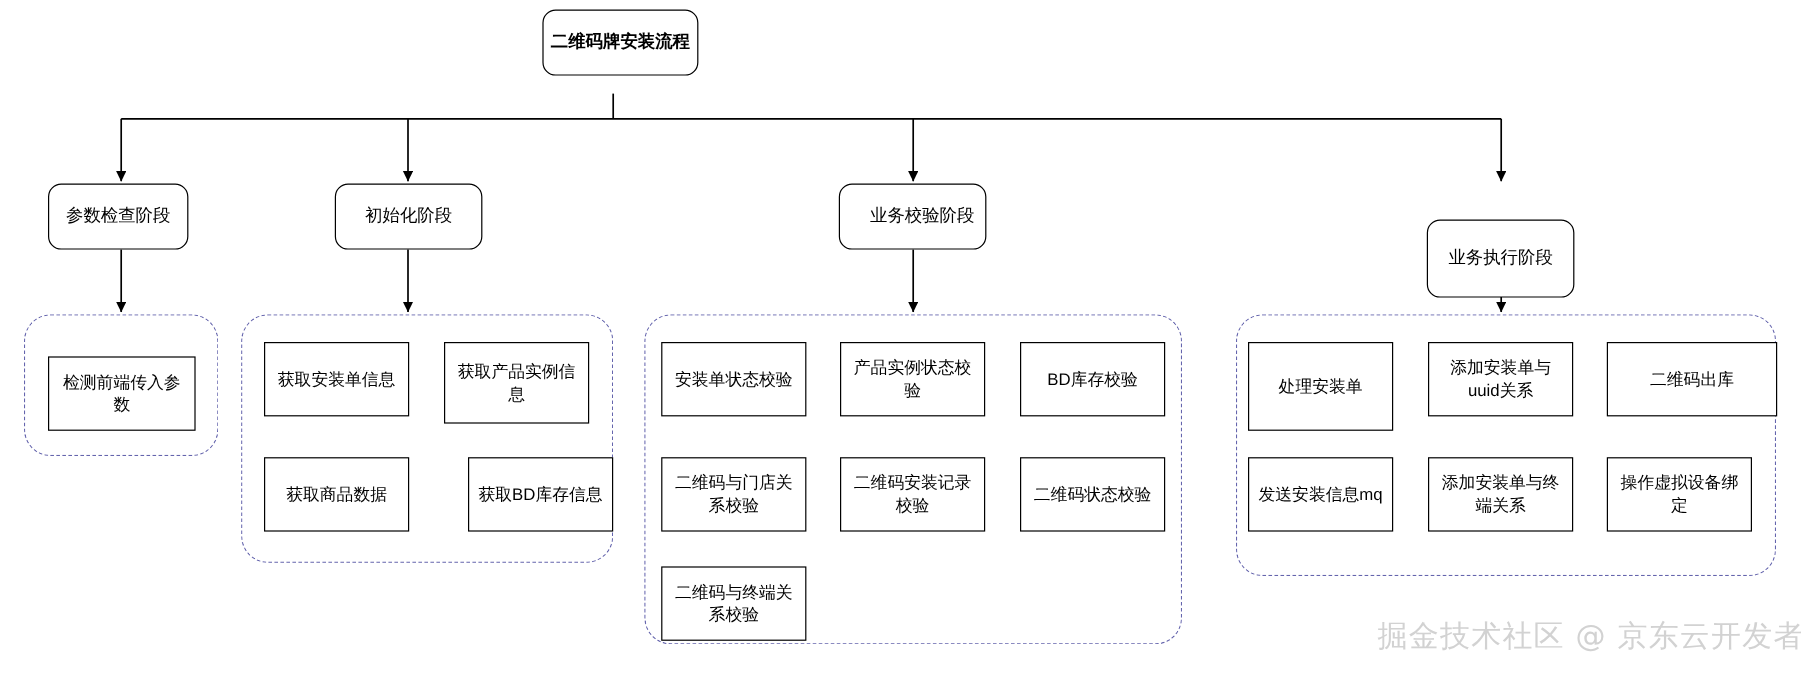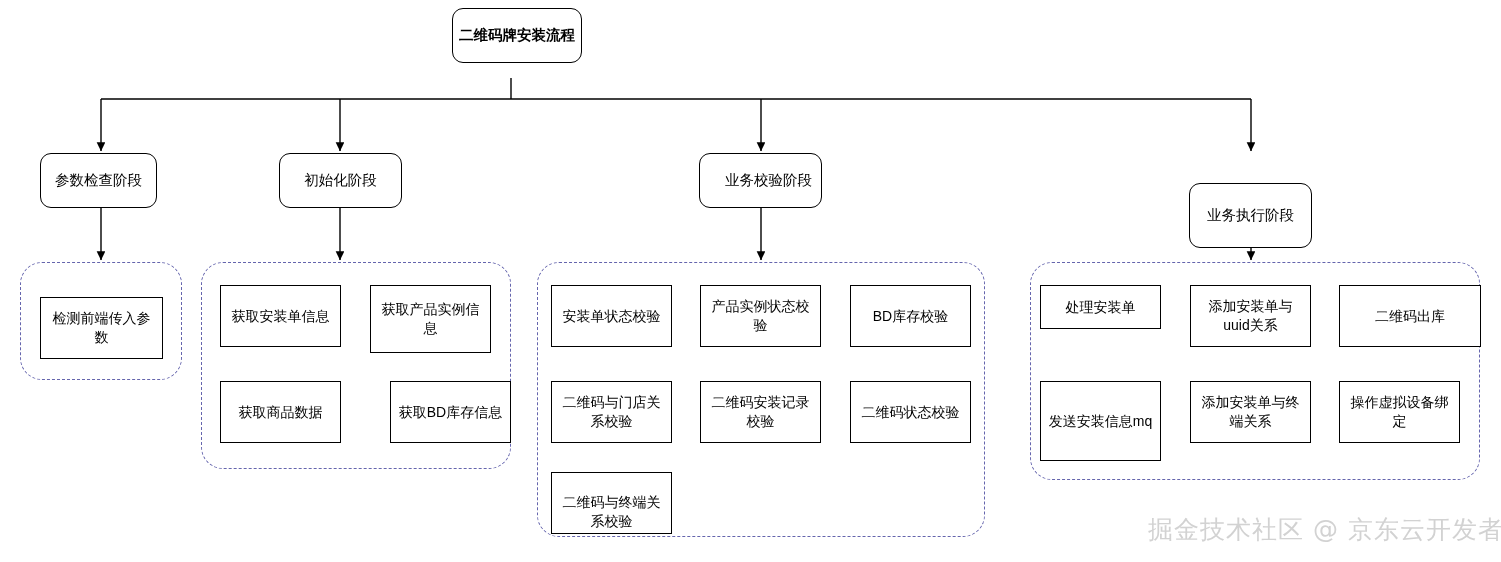--- a/index.html
+++ b/index.html
@@ -141,37 +141,37 @@
       </div>
       <div class="node node-leaf" style="left: 551px; top: 381px; width: 121px; height: 62px;">
         <span class="label">二维码与门店关系校验</span>
       </div>
       <div class="node node-leaf" style="left: 700px; top: 381px; width: 121px; height: 62px;">
         <span class="label">二维码安装记录校验</span>
       </div>
       <div class="node node-leaf" style="left: 850px; top: 381px; width: 121px; height: 62px;">
         <span class="label">二维码状态校验</span>
       </div>
-      <div class="node node-leaf" style="left: 551px; top: 472px; width: 121px; height: 62px; align-items: flex-end;">
+      <div class="node node-leaf" style="left: 551px; top: 472px; width: 121px; height: 62px;">
         <span class="label">二维码与终端关系校验</span>
       </div>
       <div class="node node-stage" style="left: 1189px; top: 153px; width: 123px; height: 65px; margin-top: 30px;">
         <span class="label">业务执行阶段</span>
       </div>
       <div class="group" style="left: 1030px; top: 262px; width: 450px; height: 218px;"></div>
-      <div class="node node-leaf" style="left: 1040px; top: 285px; width: 121px; height: 44px;">
+      <div class="node node-leaf" style="left: 1040px; top: 285px; width: 121px; height: 74px;">
         <span class="label">处理安装单</span>
       </div>
       <div class="node node-leaf" style="left: 1190px; top: 285px; width: 121px; height: 62px;">
         <span class="label">添加安装单与uuid关系</span>
       </div>
       <div class="node node-leaf" style="left: 1339px; top: 285px; width: 142px; height: 62px;">
         <span class="label">二维码出库</span>
       </div>
-      <div class="node node-leaf" style="left: 1040px; top: 381px; width: 121px; height: 80px;">
+      <div class="node node-leaf" style="left: 1040px; top: 381px; width: 121px; height: 62px;">
         <span class="label">发送安装信息mq</span>
       </div>
       <div class="node node-leaf" style="left: 1190px; top: 381px; width: 121px; height: 62px;">
         <span class="label">添加安装单与终端关系</span>
       </div>
       <div class="node node-leaf" style="left: 1339px; top: 381px; width: 121px; height: 62px;">
         <span class="label">操作虚拟设备绑定</span>
       </div>
     </div>
 

